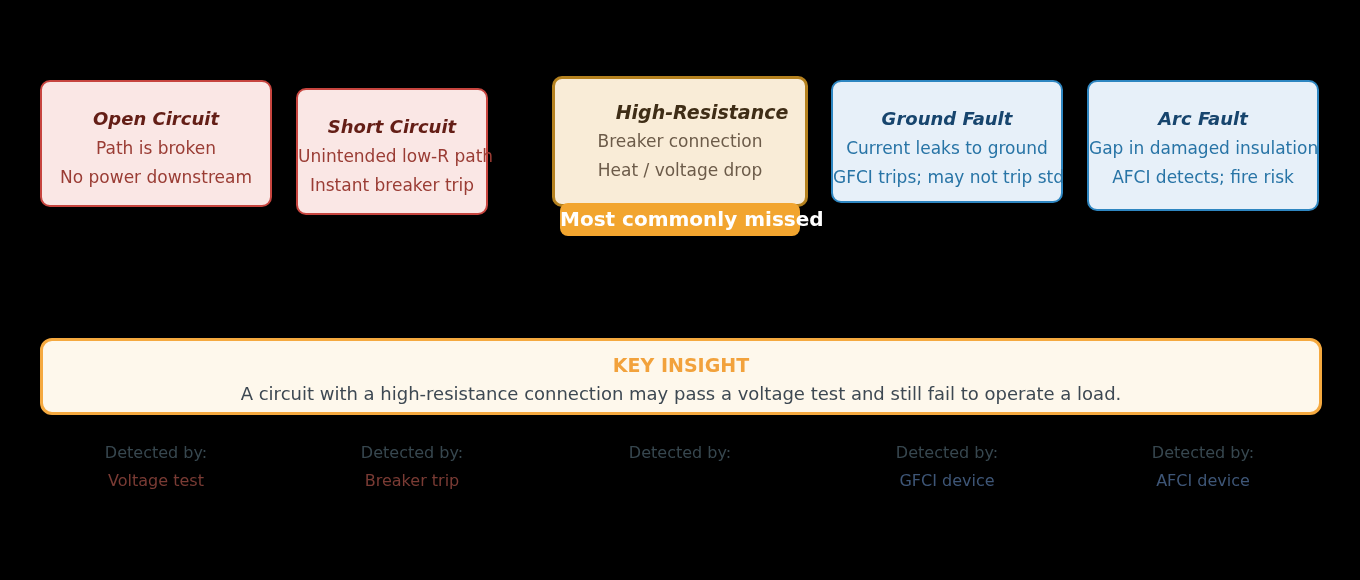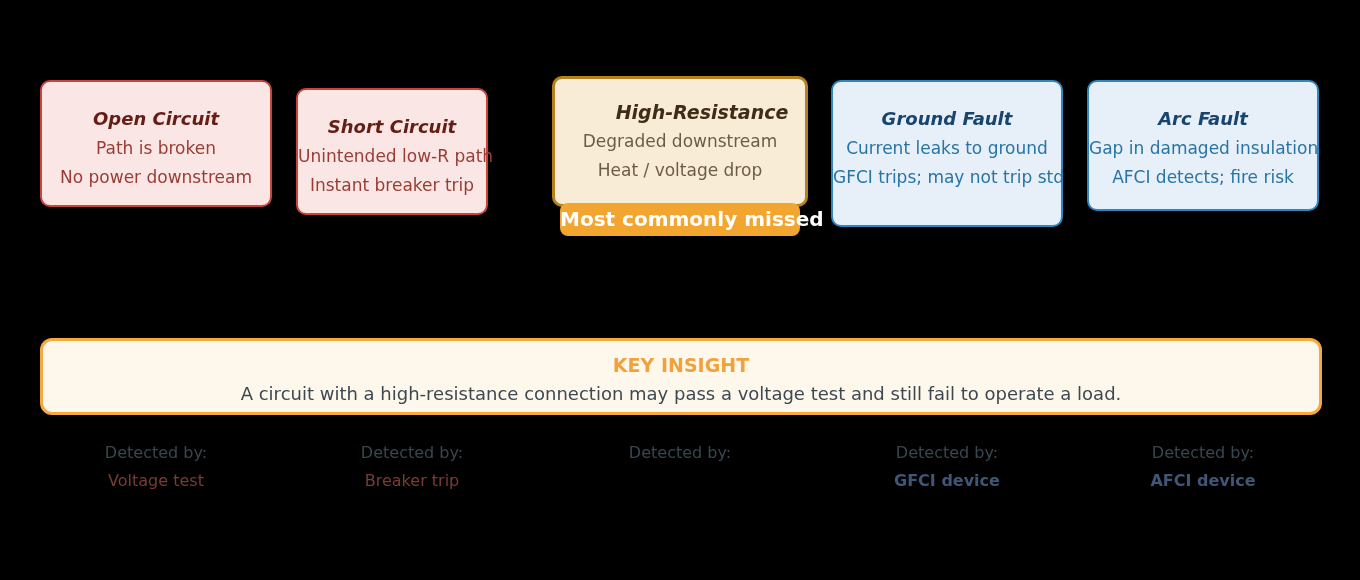--- a/index.html
+++ b/index.html
@@ -34,47 +34,47 @@
     box-sizing: border-box; background: #FEF8EC; border: 3px solid #F5A93F;
     border-radius: 12px; text-align: center; padding-top: 10px; margin-top: 16px;
   }
   .banner-title { color: #F2A23C; font-size: 19px; font-weight: bold; line-height: 28px; }
   .banner-text  { color: #3D4852; font-size: 18px; line-height: 30px; white-space: nowrap; }
   .det-col { position: absolute; top: 440px; text-align: center; }
   .det-label { color: #37474F; font-size: 16px; line-height: 26px; }
   .det-value { font-size: 16px; line-height: 30px; }
   .det-red  .det-value  { color: #7A3B34; }
   .det-amber .det-value { color: #7A5A2E; }
-  .det-blue .det-value  { color: #3E5677; font-weight: bold; }
+  .det-blue .det-value  { color: #3E5677; }
 </style>
 </head>
 <body>
 
 <div class="stage">
 
   <div class="card red" style="left:40px; top:80px; width:232px; height:127px;">
     <div class="card-title">Open Circuit</div>
     <div class="card-line">Path is broken</div>
     <div class="card-line">No power downstream</div>
   </div>
 
   <div class="card red" style="left:296px; top:88px; width:192px; height:127px;">
     <div class="card-title">Short Circuit</div>
     <div class="card-line">Unintended low-R path</div>
     <div class="card-line">Instant breaker trip</div>
   </div>
 
   <div class="card amber" style="left:552px; top:76px; width:256px; height:131px;">
     <div class="card-title">High-Resistance</div>
-    <div class="card-line">Degraded downstream</div>
+    <div class="card-line">Breaker connection</div>
     <div class="card-line">Heat / voltage drop</div>
     <div class="badge">Most commonly missed</div>
   </div>
 
-  <div class="card blue" style="left:831px; top:80px; width:232px; height:147px;">
+  <div class="card blue" style="left:831px; top:80px; width:232px; height:123px;">
     <div class="card-title">Ground Fault</div>
     <div class="card-line">Current leaks to ground</div>
     <div class="card-line">GFCI trips; may not trip std</div>
   </div>
 
   <div class="card blue" style="left:1087px; top:80px; width:232px; height:131px;">
     <div class="card-title">Arc Fault</div>
     <div class="card-line">Gap in damaged insulation</div>
     <div class="card-line">AFCI detects; fire risk</div>
   </div>

